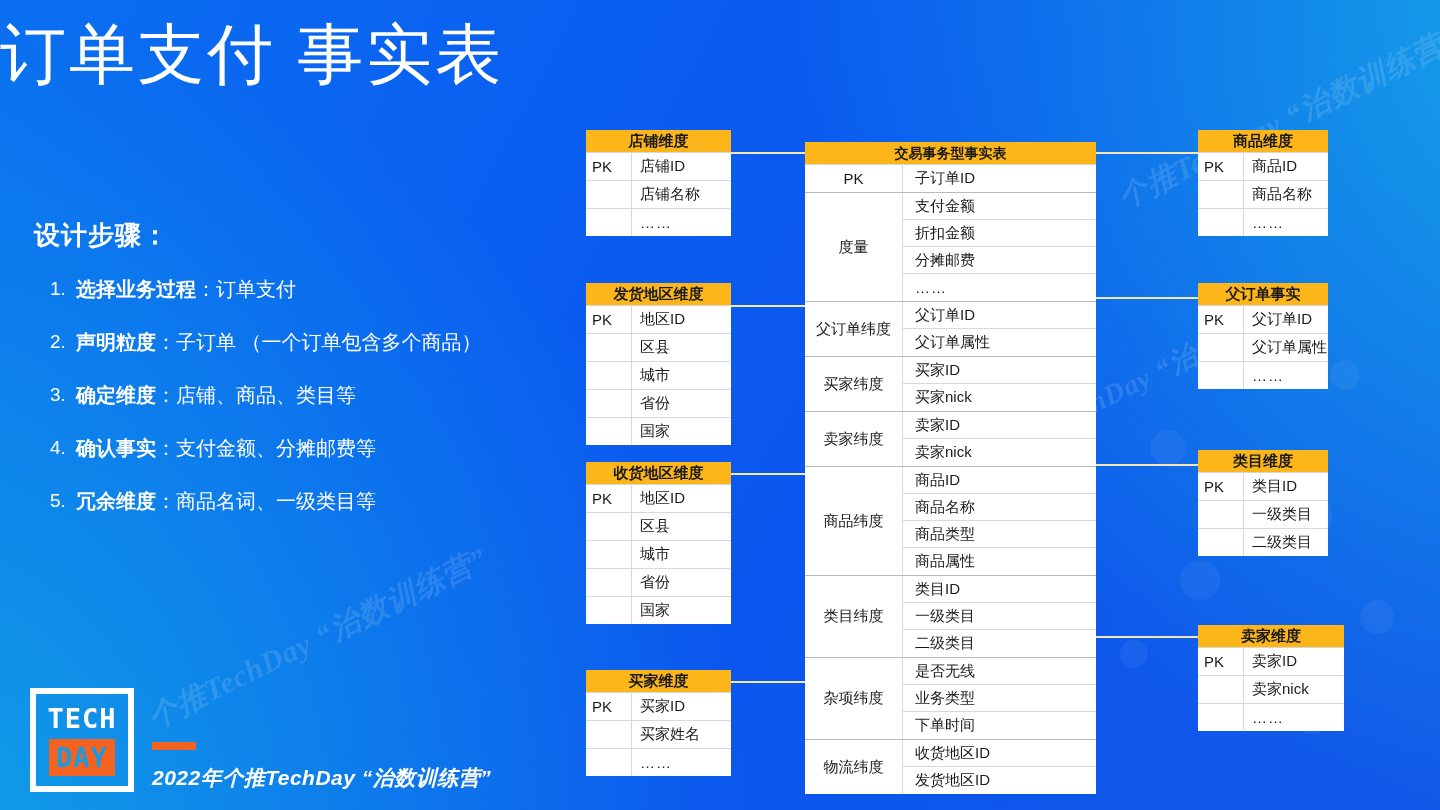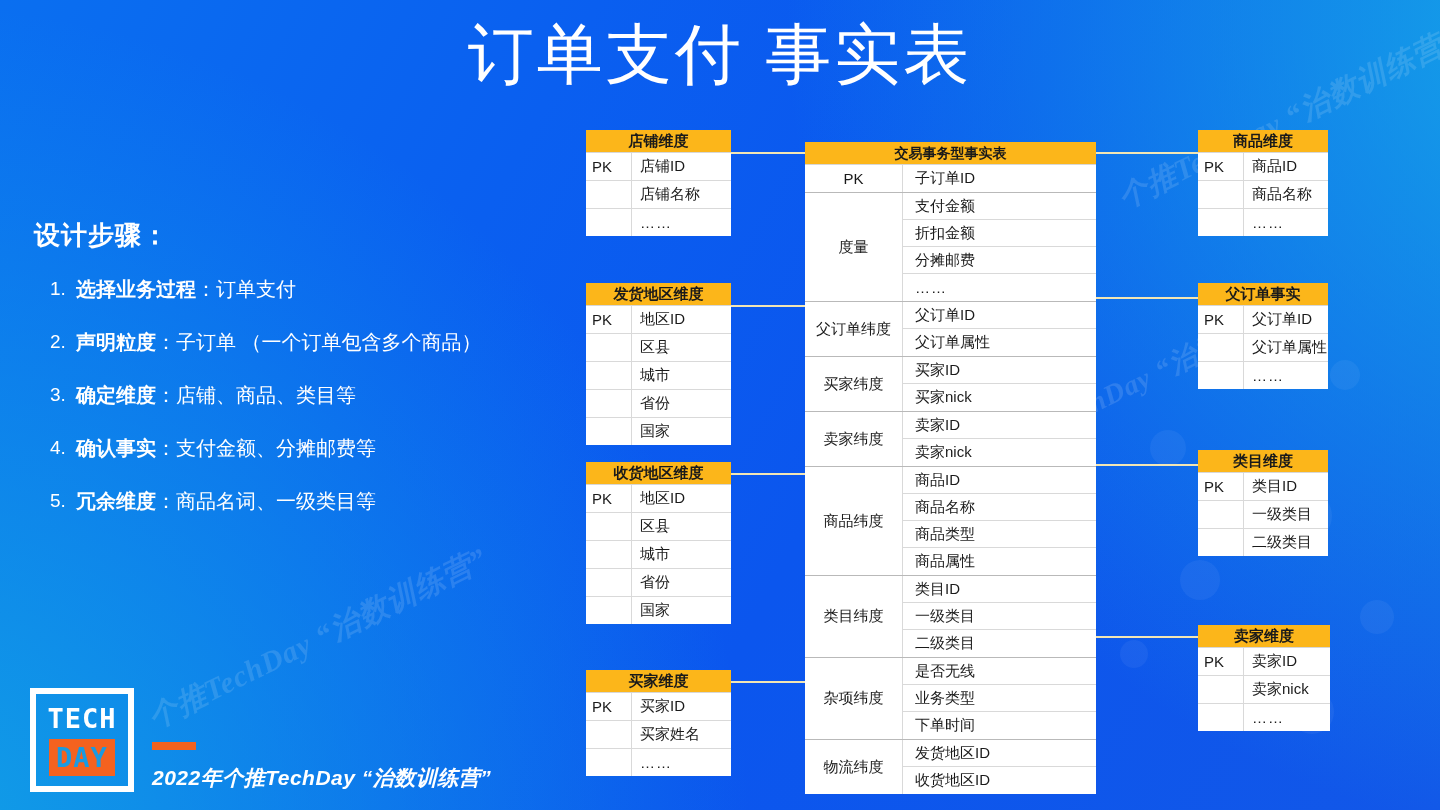--- a/index.html
+++ b/index.html
@@ -21,21 +21,21 @@
   .wm{
     position:absolute;white-space:nowrap;
     font-family:"Liberation Serif","DejaVu Serif",serif;
     font-style:italic;color:rgba(255,255,255,.13);
     transform:rotate(-26deg);transform-origin:left center;
     font-weight:600;letter-spacing:1px;pointer-events:none;
   }
 
   
   #title{
-    position:absolute;left:0;right:0;top:16px;text-align:center;
+    position:absolute;left:0;right:0;top:16px;
     color:#fff;font-size:66px;line-height:1.18;font-weight:400;
     letter-spacing:3px;
   }
 
   
   #steps{position:absolute;left:30px;top:218px;width:520px;color:#fff;}
   #steps h2{margin:0 0 24px 4px;font-size:26px;font-weight:bold;letter-spacing:1px;}
   #steps ol{margin:0;padding:0 0 0 46px;list-style:none;counter-reset:st;}
   #steps li{
     counter-increment:st;position:relative;font-size:20px;
@@ -211,22 +211,22 @@
           <div class="c-key">杂项纬度</div>
           <div class="vals">
             <div class="v">是否无线</div>
             <div class="v">业务类型</div>
             <div class="v">下单时间</div>
           </div>
         </div>
         <div class="grpwrap grp">
           <div class="c-key">物流纬度</div>
           <div class="vals">
+            <div class="v">收货地区ID</div>
             <div class="v">发货地区ID</div>
-            <div class="v">收货地区ID</div>
           </div>
         </div>
       </div>
   </div>
 
   <div class="tbl" id="lt0" style="left:586px;top:130px;width:145px;">
       <div class="hdr">店铺维度</div>
       <div class="row">
         <div class="c-key">PK</div>
         <div class="c-val">店铺ID</div>
@@ -340,21 +340,21 @@
       </div>
       <div class="row">
         <div class="c-key"></div>
         <div class="c-val">一级类目</div>
       </div>
       <div class="row">
         <div class="c-key"></div>
         <div class="c-val">二级类目</div>
       </div>
     </div>
-  <div class="tbl" id="rt3" style="left:1198px;top:625px;width:132px;">
+  <div class="tbl" id="rt3" style="left:1198px;top:625px;width:146px;">
       <div class="hdr">卖家维度</div>
       <div class="row">
         <div class="c-key">PK</div>
         <div class="c-val">卖家ID</div>
       </div>
       <div class="row">
         <div class="c-key"></div>
         <div class="c-val">卖家nick</div>
       </div>
       <div class="row">

